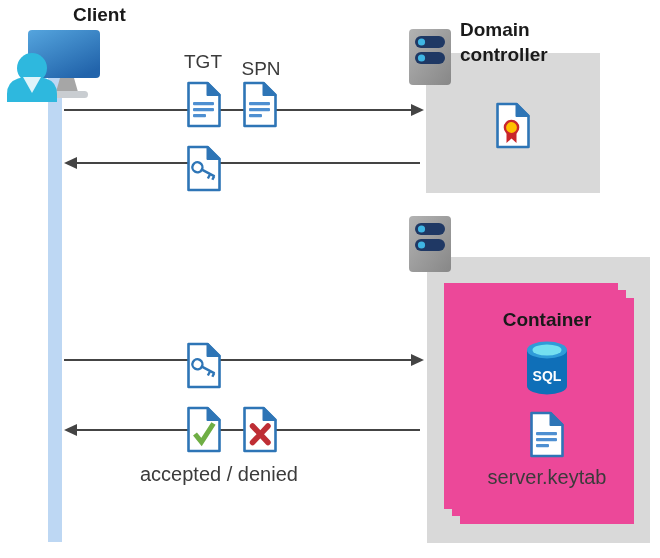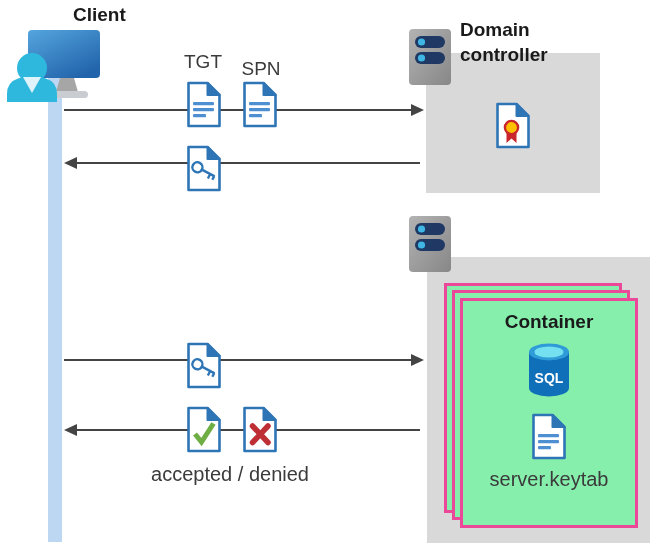--- a/index.html
+++ b/index.html
@@ -9,21 +9,21 @@
   }
   .abs{position:absolute;}
   .title{font-weight:bold;font-size:19px;line-height:25px;color:#1a1a1a;}
   .plain{font-size:19px;color:#3b3b3b;}
   .plain-lg{font-size:20px;color:#3b3b3b;}
   .graybox{background:var(--box-gray);}
   .lifeline{background:var(--bar-blue);width:14px;}
   .arrow-line{height:2px;background:var(--arrow-gray);}
   .arrowhead-right{width:0;height:0;border-top:6px solid transparent;border-bottom:6px solid transparent;border-left:13px solid var(--arrow-gray);}
   .arrowhead-left{width:0;height:0;border-top:6px solid transparent;border-bottom:6px solid transparent;border-right:13px solid var(--arrow-gray);}
-  .card{background:#86efac;border:3px solid #ec4899;width:172px;height:224px;}
+  .card{background:#ec4899;border:1px solid #ec4899;width:172px;height:224px;}
   .doc{width:38px;height:47px;z-index:3;}
   svg{display:block;}
   .sqltext{font-family:"Liberation Sans",sans-serif;font-weight:bold;font-size:14px;fill:#fff;}
 </style>
 </head>
 <body>
 
 <div id="canvas">
 
   <svg width="0" height="0" style="position:absolute" aria-hidden="true">
@@ -123,21 +123,21 @@
     </svg>
   </div>
   <div class="abs doc" style="left:241px;top:406px">
     <svg width="38" height="47" viewBox="0 0 38 47">
       <path d="M3.5 2 L22.5 2 L34.5 14 L34.5 45 L3.5 45 Z" fill="#fff" stroke="var(--doc-blue)" stroke-width="2.6" stroke-linejoin="round"></path>
       <path d="M22.5 2 L22.5 14 L34.5 14 Z" fill="var(--doc-blue)" stroke="var(--doc-blue)" stroke-width="2" stroke-linejoin="round"></path>
       <path d="M11.5 20 L27 36.5 M27 20 L11.5 36.5" fill="none" stroke="var(--cross-red)" stroke-width="5.5" stroke-linecap="round"></path>
     </svg>
   </div>
 
-  <div class="abs plain-lg" style="left:140px;top:463px;width:180px;text-align:center">accepted / denied</div>
+  <div class="abs plain-lg" style="left:140px;top:463px;width:180px;">accepted / denied</div>
 
   <div class="abs graybox" style="left:426px;top:53px;width:174px;height:140px;z-index:0"></div>
   <div class="abs" style="left:408px;top:28px;z-index:2">
     <svg width="44" height="58" viewBox="0 0 44 58">
       <rect x="1" y="1" width="42" height="56" rx="4" fill="url(#gradServer)"></rect>
       <rect x="7" y="8" width="30" height="12" rx="6" fill="var(--pill-navy)"></rect>
       <circle cx="13.5" cy="14" r="3.6" fill="var(--pill-dot-blue)"></circle>
       <rect x="7" y="24" width="30" height="12" rx="6" fill="var(--pill-navy)"></rect>
       <circle cx="13.5" cy="30" r="3.6" fill="var(--pill-dot-blue)"></circle>
     </svg>

